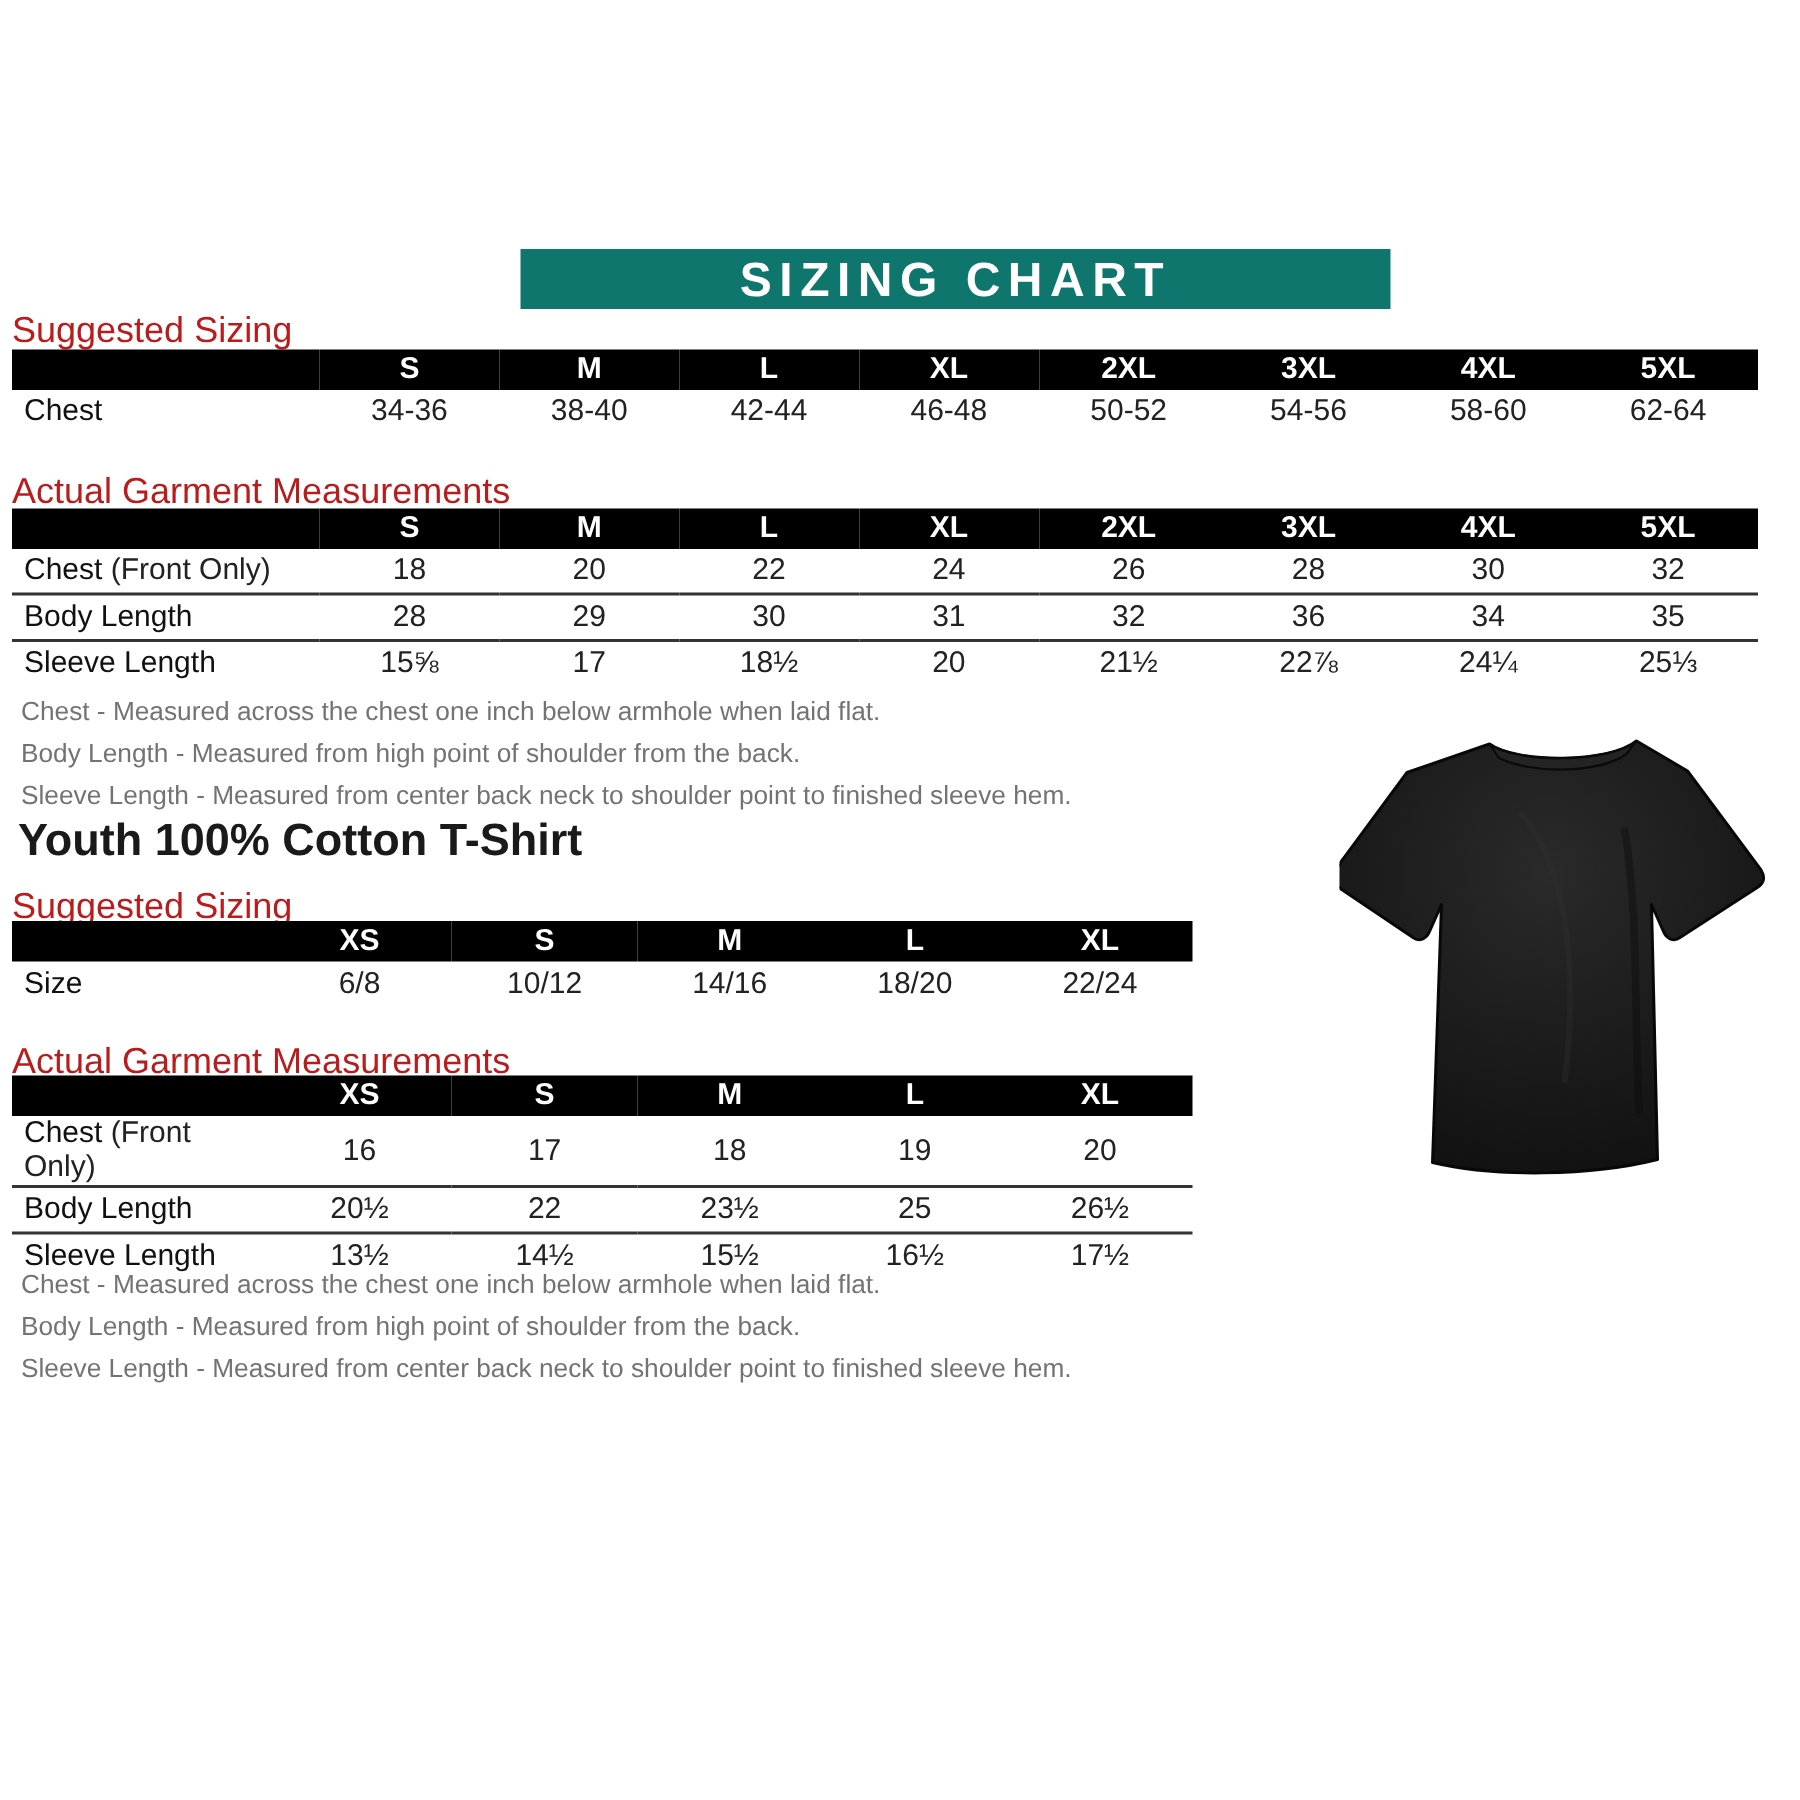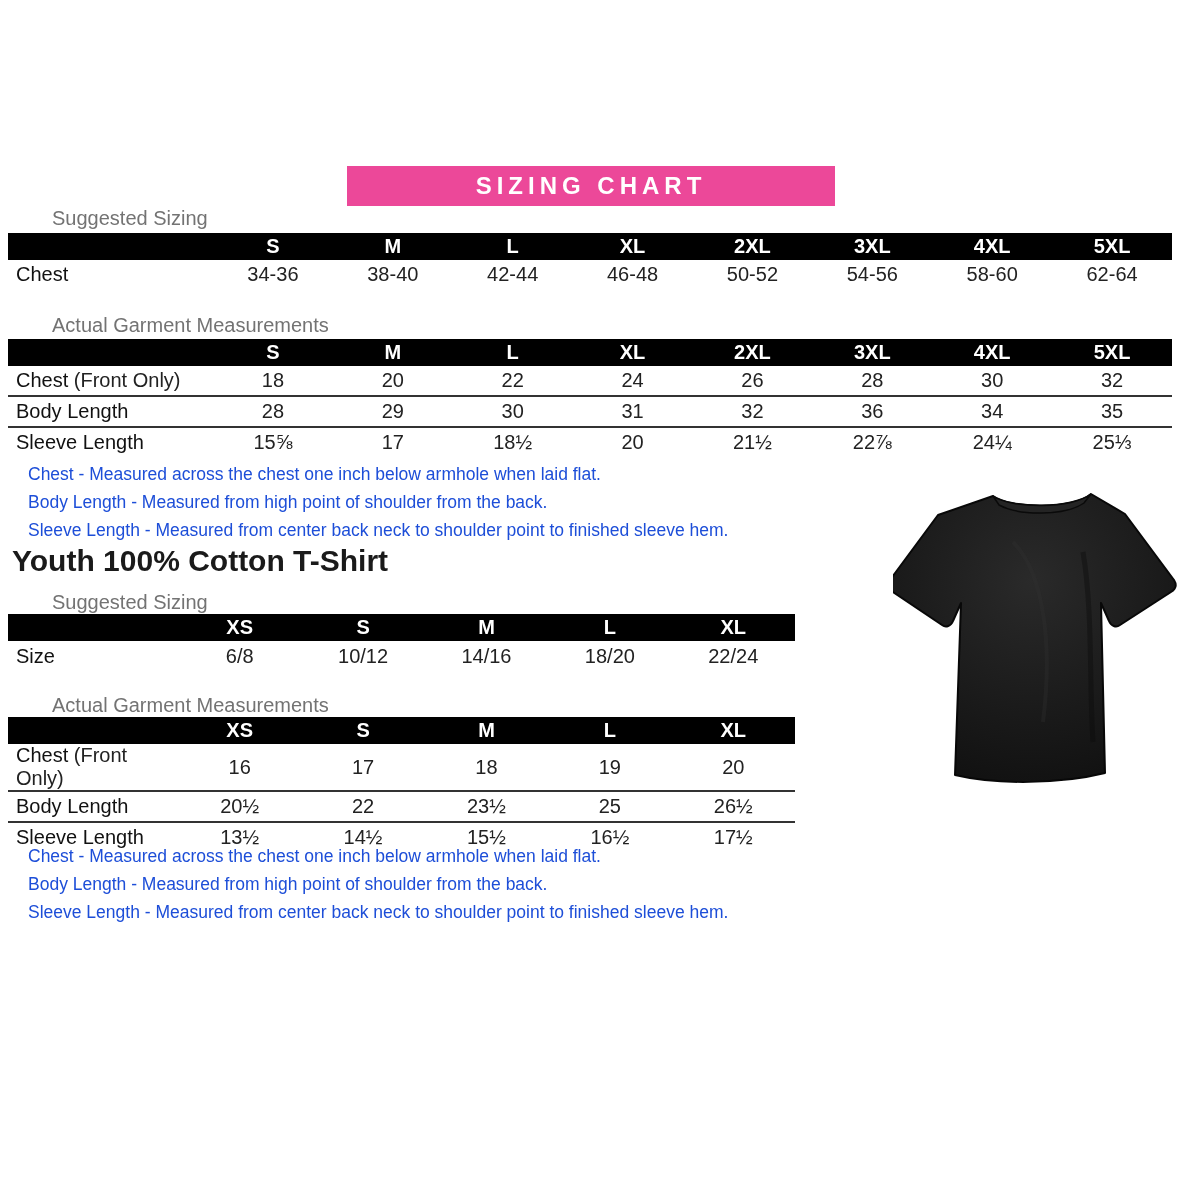--- a/index.html
+++ b/index.html
@@ -1,24 +1,24 @@
 <!DOCTYPE html>
 <html><head>
 <meta charset="utf-8">
 <style>
   html,body { margin:0; padding:0; background:#ffffff; }
   body { font-family:"Liberation Sans", sans-serif; color:#1a1a1a; }
   .page { position:relative; width:1200px; height:1200px; background:#fff; overflow:hidden; }
 
   .main-title { position:absolute; left:14px; top:163px; font-size:31px; font-weight:400; letter-spacing:0.5px; }
-  .banner { position:absolute; left:347px; top:166px; width:488px; height:40px; background:#ec4899;
-            color:#fff; font-weight:bold; font-size:24px; letter-spacing:5px;
+  .banner { position:absolute; left:347px; top:166px; width:580px; height:40px; background:#0f766e;
+            color:#fff; font-weight:bold; font-size:32px; letter-spacing:5px;
             display:flex; align-items:center; justify-content:center; }
 
-  .section-label { position:absolute; font-size:20px; color:#737373;margin-left:44px; }
+  .section-label { position:absolute; font-size:24px; color:#b91c1c; }
   #adult-suggested-label { left:8px; top:207px; }
   #adult-actual-label   { left:8px; top:314px; }
   #youth-suggested-label{ left:8px; top:591px; }
   #youth-actual-label   { left:8px; top:694px; }
 
   .youth-title { position:absolute; left:12px; top:544px; font-size:30px; font-weight:bold; }
 
   table.size-table { position:absolute; border-collapse:collapse; table-layout:fixed; }
   table.size-table th { background:#000; color:#fff; font-size:20px; font-weight:bold;
                         text-align:center; padding:0; height:27px; }
@@ -31,21 +31,21 @@
   #adult-actual-table    { left:8px; top:339px; width:1164px; }
   #adult-suggested-table th:first-child, #adult-suggested-table td:first-child,
   #adult-actual-table th:first-child,    #adult-actual-table td:first-child { width:205px; }
 
   #youth-suggested-table { left:8px; top:614px; width:787px; }
   #youth-actual-table    { left:8px; top:717px; width:787px; }
   #youth-suggested-table th:first-child, #youth-suggested-table td:first-child,
   #youth-actual-table th:first-child,    #youth-actual-table td:first-child { width:170px; }
   #youth-suggested-table td { height:31px; }
 
-  .notes { position:absolute; left:28px; font-size:17.5px; color:#1d4ed8; }
+  .notes { position:absolute; left:14px; font-size:17.5px; color:#737373; }
   .notes div { line-height:28px; }
   #adult-notes { top:460px; }
   #youth-notes { top:842px; }
 
   .tshirt-wrap { position:absolute; left:893px; top:482px; width:300px; height:320px; }
 </style>
 </head>
 <body>
 
 <div class="page">

